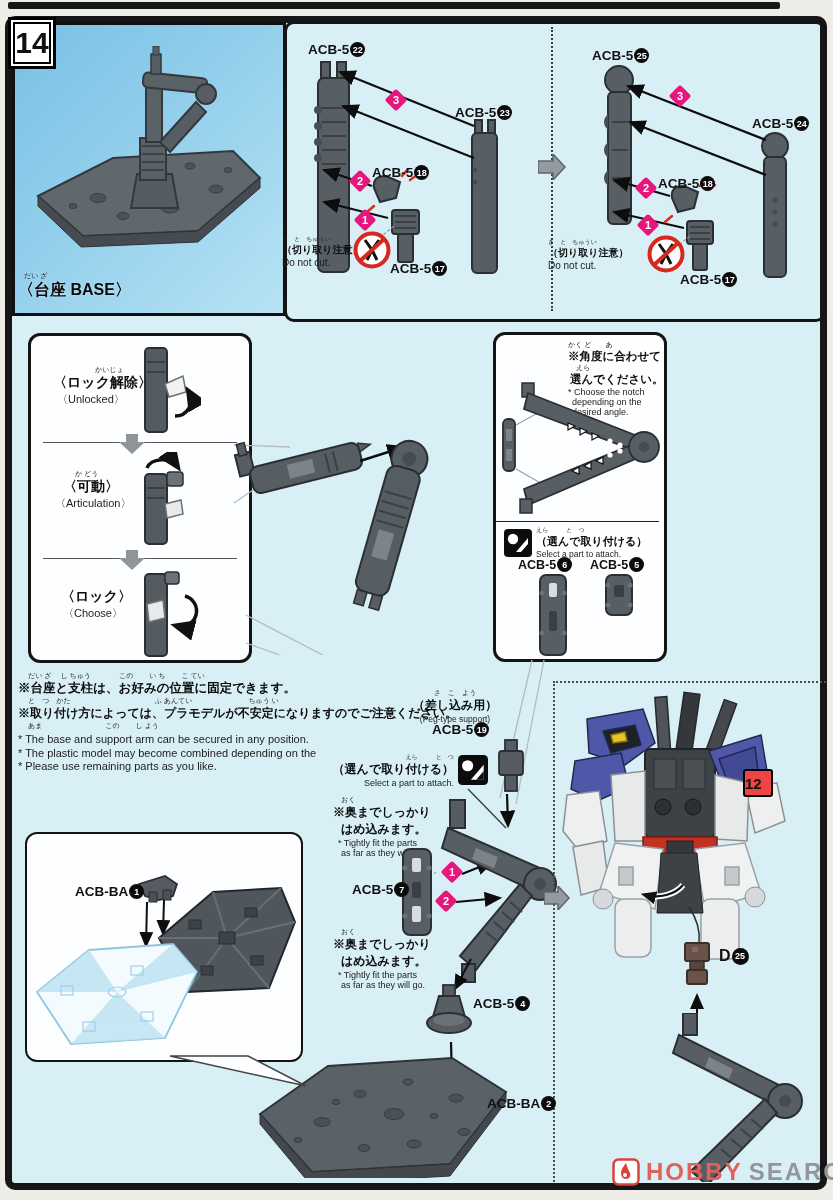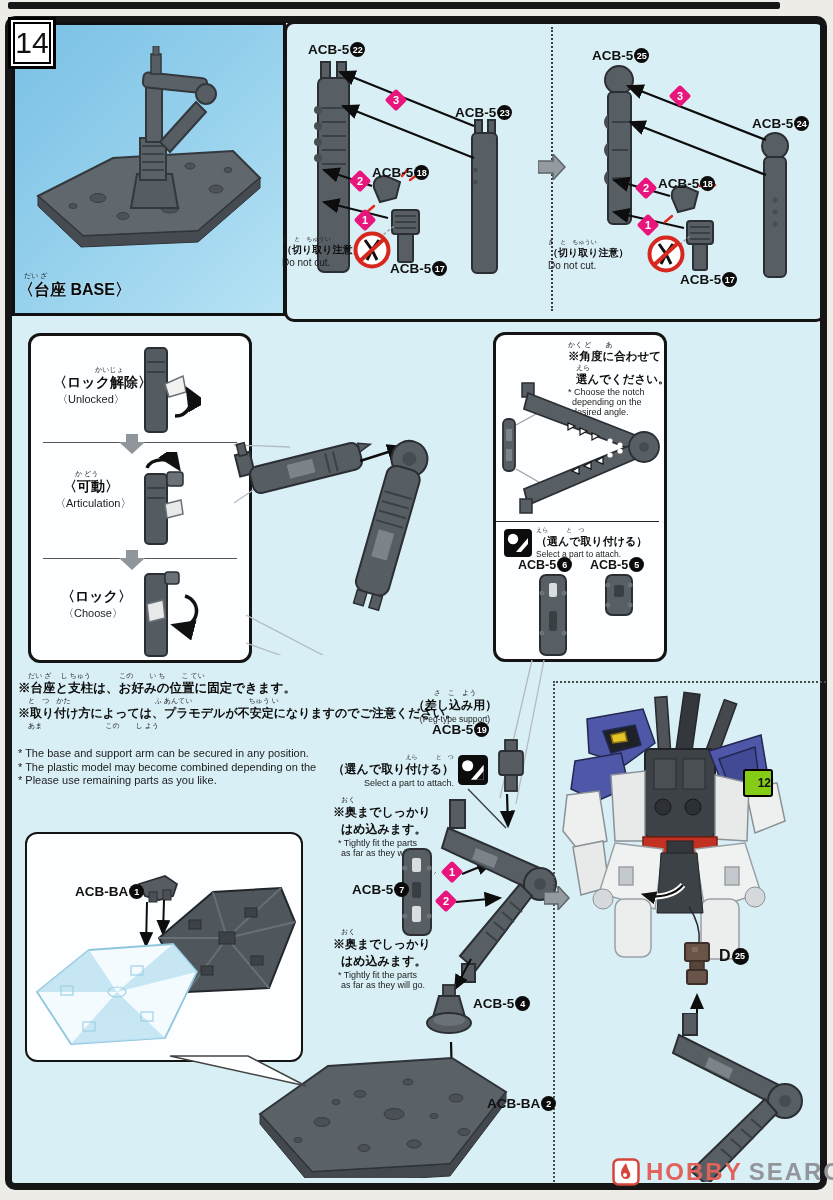--- a/index.html
+++ b/index.html
@@ -11,23 +11,23 @@
   
   .photo{left:12px;top:22px;width:268px;height:288px;border:3px solid #101010;
          background:linear-gradient(135deg,#79c0e4 0%,#93cfec 45%,#b7e3f4 100%)}
   .topbox{left:284px;top:21px;width:536px;height:295px;border:3px solid #141414;border-radius:10px}
   .vdots{border-left:2px dotted #3a3a3a}
   .whitebox{background:#fdfeff;border:3px solid #141414;border-radius:12px}
   .rpanel{left:553px;top:681px;width:271px;height:499px;border-left:2px dotted #4a4a4a;border-top:2px dotted #4a4a4a;overflow:hidden}
   
   .badge{left:8px;top:17px;width:42px;height:46px;background:#fff;border:3px solid #000;
          box-shadow:inset 0 0 0 2px #fff,inset 0 0 0 4px #000;display:flex;align-items:center;justify-content:center;
-         font-weight:normal;font-size:30px;z-index:6}
-  .refbox{width:26px;height:24px;background:#84cc16;border:2.5px solid #000;border-radius:3px;
-          display:flex;align-items:center;justify-content:flex-end;font-weight:bold;font-size:12px}
+         font-weight:bold;font-size:30px;z-index:6}
+  .refbox{width:26px;height:24px;background:#ef4444;border:2.5px solid #000;border-radius:3px;
+          display:flex;align-items:center;justify-content:flex-start;font-weight:bold;font-size:15px}
   
   .furi{font-size:7px;line-height:8px;color:#222;white-space:pre}
   .jp{font-weight:bold;color:#0d0d0d;white-space:nowrap}
   .en{color:#1c1c1c;white-space:nowrap}
   .plabel{display:flex;align-items:center;gap:1px;font-weight:bold;font-size:13.5px;white-space:nowrap;z-index:5}
   .cnum{width:15px;height:15px;border-radius:50%;background:#0b0b0b;color:#fff;display:flex;align-items:center;
         justify-content:center;font-size:9px;font-weight:bold;flex:0 0 auto}
   .pdia{width:16px;height:16px;background:#e8157c;transform:rotate(45deg);display:flex;align-items:center;
         justify-content:center;border-radius:2px;z-index:5}
   .pdia span{transform:rotate(-45deg);color:#fff;font-weight:bold;font-size:11px}
@@ -368,21 +368,21 @@
     <rect x="164" y="214" width="10" height="14" fill="#565d63" stroke="#2b2f34" stroke-width="1.5"></rect>
     <rect x="180" y="214" width="10" height="14" fill="#565d63" stroke="#2b2f34" stroke-width="1.5"></rect>
   </g>
 </svg>
 
 <div class="abs whitebox" style="left:493px;top:332px;width:168px;height:324px">
   <div class="abs" style="left:72px;top:6px;width:94px">
     <div class="furi">かく ど　　あ</div>
     <div class="jp" style="font-size:11.5px">※角度に合わせて</div>
     <div class="furi" style="margin-left:8px">えら</div>
-    <div class="jp" style="font-size:11.5px;margin-left:8px">選んでください。</div>
+    <div class="jp" style="font-size:11.5px;margin-left:2px">選んでください。</div>
     <div class="en" style="font-size:9px">* Choose the notch</div>
     <div class="en" style="font-size:9px;margin-left:4px">depending on the</div>
     <div class="en" style="font-size:9px;margin-left:4px">desired angle.</div>
   </div>
   <svg class="abs" style="left:2px;top:44px" width="164" height="140" viewBox="0 0 164 140">
     <g stroke="#9aa0a5" stroke-width="1.2" fill="none">
         <path d="M18,46 L58,24"></path>
         <path d="M18,90 L60,114"></path>
       </g>
     <rect x="5" y="40" width="12" height="52" rx="5" fill="#575e64" stroke="#2b2f34" stroke-width="1.8"></rect>
@@ -464,21 +464,21 @@
     <div class="furi" style="margin-left:10px">だい ざ　 し ちゅう　　　　この　　 い ち　　 こ てい</div>
     <div class="jp" style="font-size:12.5px">※台座と支柱は、お好みの位置に固定できます。</div>
   </div>
   <div>
     <div class="furi" style="margin-left:10px">と　つ　かた　　　　　　　　　　　　ふ あんてい　　　　　　　　ちゅう い</div>
     <div class="jp" style="font-size:12px">※取り付け方によっては、プラモデルが不安定になりますのでご注意ください。</div>
   </div>
   <div>
     <div class="furi" style="margin-left:10px">あま　　　　　　　　　この　　 し よう</div>
   </div>
-  <div class="en" style="font-size:11px;line-height:13.5px;margin-top:17px">* The base and support arm can be secured in any position.</div>
+  <div class="en" style="font-size:11px;line-height:13.5px;margin-top:3px">* The base and support arm can be secured in any position.</div>
   <div class="en" style="font-size:11px;line-height:13.5px">* The plastic model may become combined depending on the</div>
   <div class="en" style="font-size:11px;line-height:13.5px">* Please use remaining parts as you like.</div>
 </div>
 
 <div class="abs" style="left:400px;top:689px;width:110px;text-align:center">
   <div class="furi">さ　こ　よう</div>
   <div class="jp" style="font-size:12px">（差し込み用）</div>
   <div class="en" style="font-size:8.5px">(Peg-type support)</div>
 </div>
 <div class="abs plabel" style="left:432px;top:722px">

